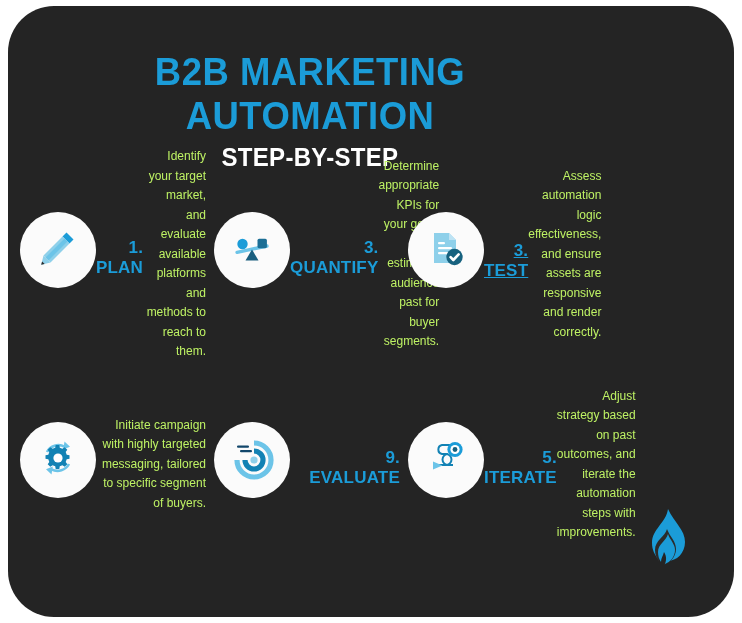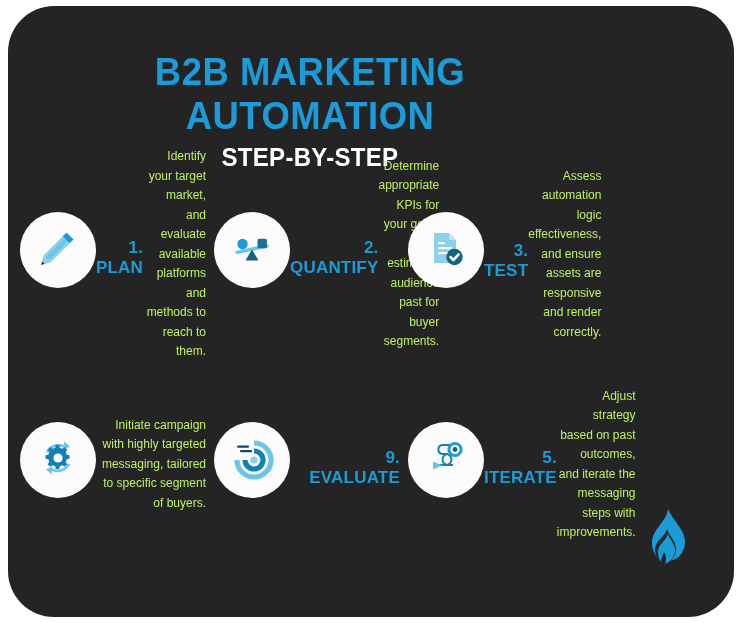--- a/index.html
+++ b/index.html
@@ -82,21 +82,21 @@
     justify-content: center;
     flex: none;
   }
   .step-title {
     margin-top: 16px;
     font-size: 17px;
     font-weight: bold;
     color: #1b9cd8;
     letter-spacing: 0.2px;
   }
-  .step-title.lower { margin-top: 22px; }
+  .step-title.lower { margin-top: 22px; text-decoration: underline; }
   .step-desc {
     margin-top: 9px;
     font-size: 12px;
     line-height: 19.5px;
     color: #bef264;
     max-width: 180px;
   }
   .step-desc.wide { max-width: 186px; }
   
   .flame {
@@ -142,21 +142,21 @@
         <div class="icon-circle">
           <span>
             <svg width="46" height="46" viewBox="0 0 46 46">
               <rect x="6" y="22.5" width="34" height="3.4" rx="1.7" fill="#6cc4e8" transform="rotate(-12 23 24)"></rect>
               <circle cx="13.5" cy="19" r="5.2" fill="#1b9cd8"></circle>
               <rect x="28.5" y="13.8" width="9.4" height="9.4" rx="1.6" fill="#1b6e95"></rect>
               <polygon points="23,24.5 29.5,35.5 16.5,35.5" fill="#1a5f7f"></polygon>
             </svg>
           </span>
         </div>
-        <div class="step-title">2. QUANTIFY</div>
+        <div class="step-title">3. QUANTIFY</div>
         <div class="step-desc">Determine appropriate KPIs for your goals and estimated audience past for buyer segments.</div>
       </div>
 
       <div class="step">
         <div class="icon-circle">
           <span>
             <svg width="46" height="46" viewBox="0 0 46 46">
               <path d="M11 8 h15 l7 7 v23 h-22 z" fill="#8ed0ea"></path>
               <path d="M26 8 l7 7 h-7 z" fill="#bde3f4"></path>
               <rect x="15" y="17" width="7" height="2.3" rx="1.1" fill="#ffffff"></rect>
@@ -213,21 +213,21 @@
               <path d="M13 30 h10 a5.5 5.5 0 0 0 0 -11 h-4 a4.6 4.6 0 0 1 0 -9 h9" fill="none" stroke="#1282b4" stroke-width="2" stroke-linecap="round"></path>
               <path d="M30 30 h-5 a5.5 5.5 0 0 1 0 -11" fill="none" stroke="#1282b4" stroke-width="2"></path>
               <polygon points="10,26.5 19.5,30.5 10,34.5" fill="#6cc4e8"></polygon>
               <circle cx="32" cy="14.5" r="7.6" fill="#1b9cd8"></circle>
               <circle cx="32" cy="14.5" r="4.6" fill="#ffffff"></circle>
               <circle cx="32" cy="14.5" r="2.4" fill="#17627f"></circle>
             </svg>
           </span>
         </div>
         <div class="step-title">5. ITERATE</div>
-        <div class="step-desc">Adjust strategy based on past outcomes, and iterate the messaging steps with improvements.</div>
+        <div class="step-desc">Adjust strategy based on past outcomes, and iterate the automation steps with improvements.</div>
       </div>
 
     </div>
 
     <span class="flame">
       <svg width="44" height="72" viewBox="0 0 44 72">
         <path d="M24 2 c6 13 17 21 17 33 c0 11 -8 19 -18 19 c3 -7 1 -12 -3 -16
                  c-2 6 -6 8 -6 14 c-3 -4 -6 -9 -6 -16 c0 -14 14 -20 16 -34 z" fill="#1b9cd8"></path>
         <path d="M23 22 c3 8 9 12 9 20 c0 8 -6 14 -12 16 c3 -6 2 -11 -1 -15
                  c-1 5 -4 7 -4 12 c-2 -3 -4 -7 -4 -12 c0 -10 10 -13 12 -21 z" fill="#2b2b2b"></path>

